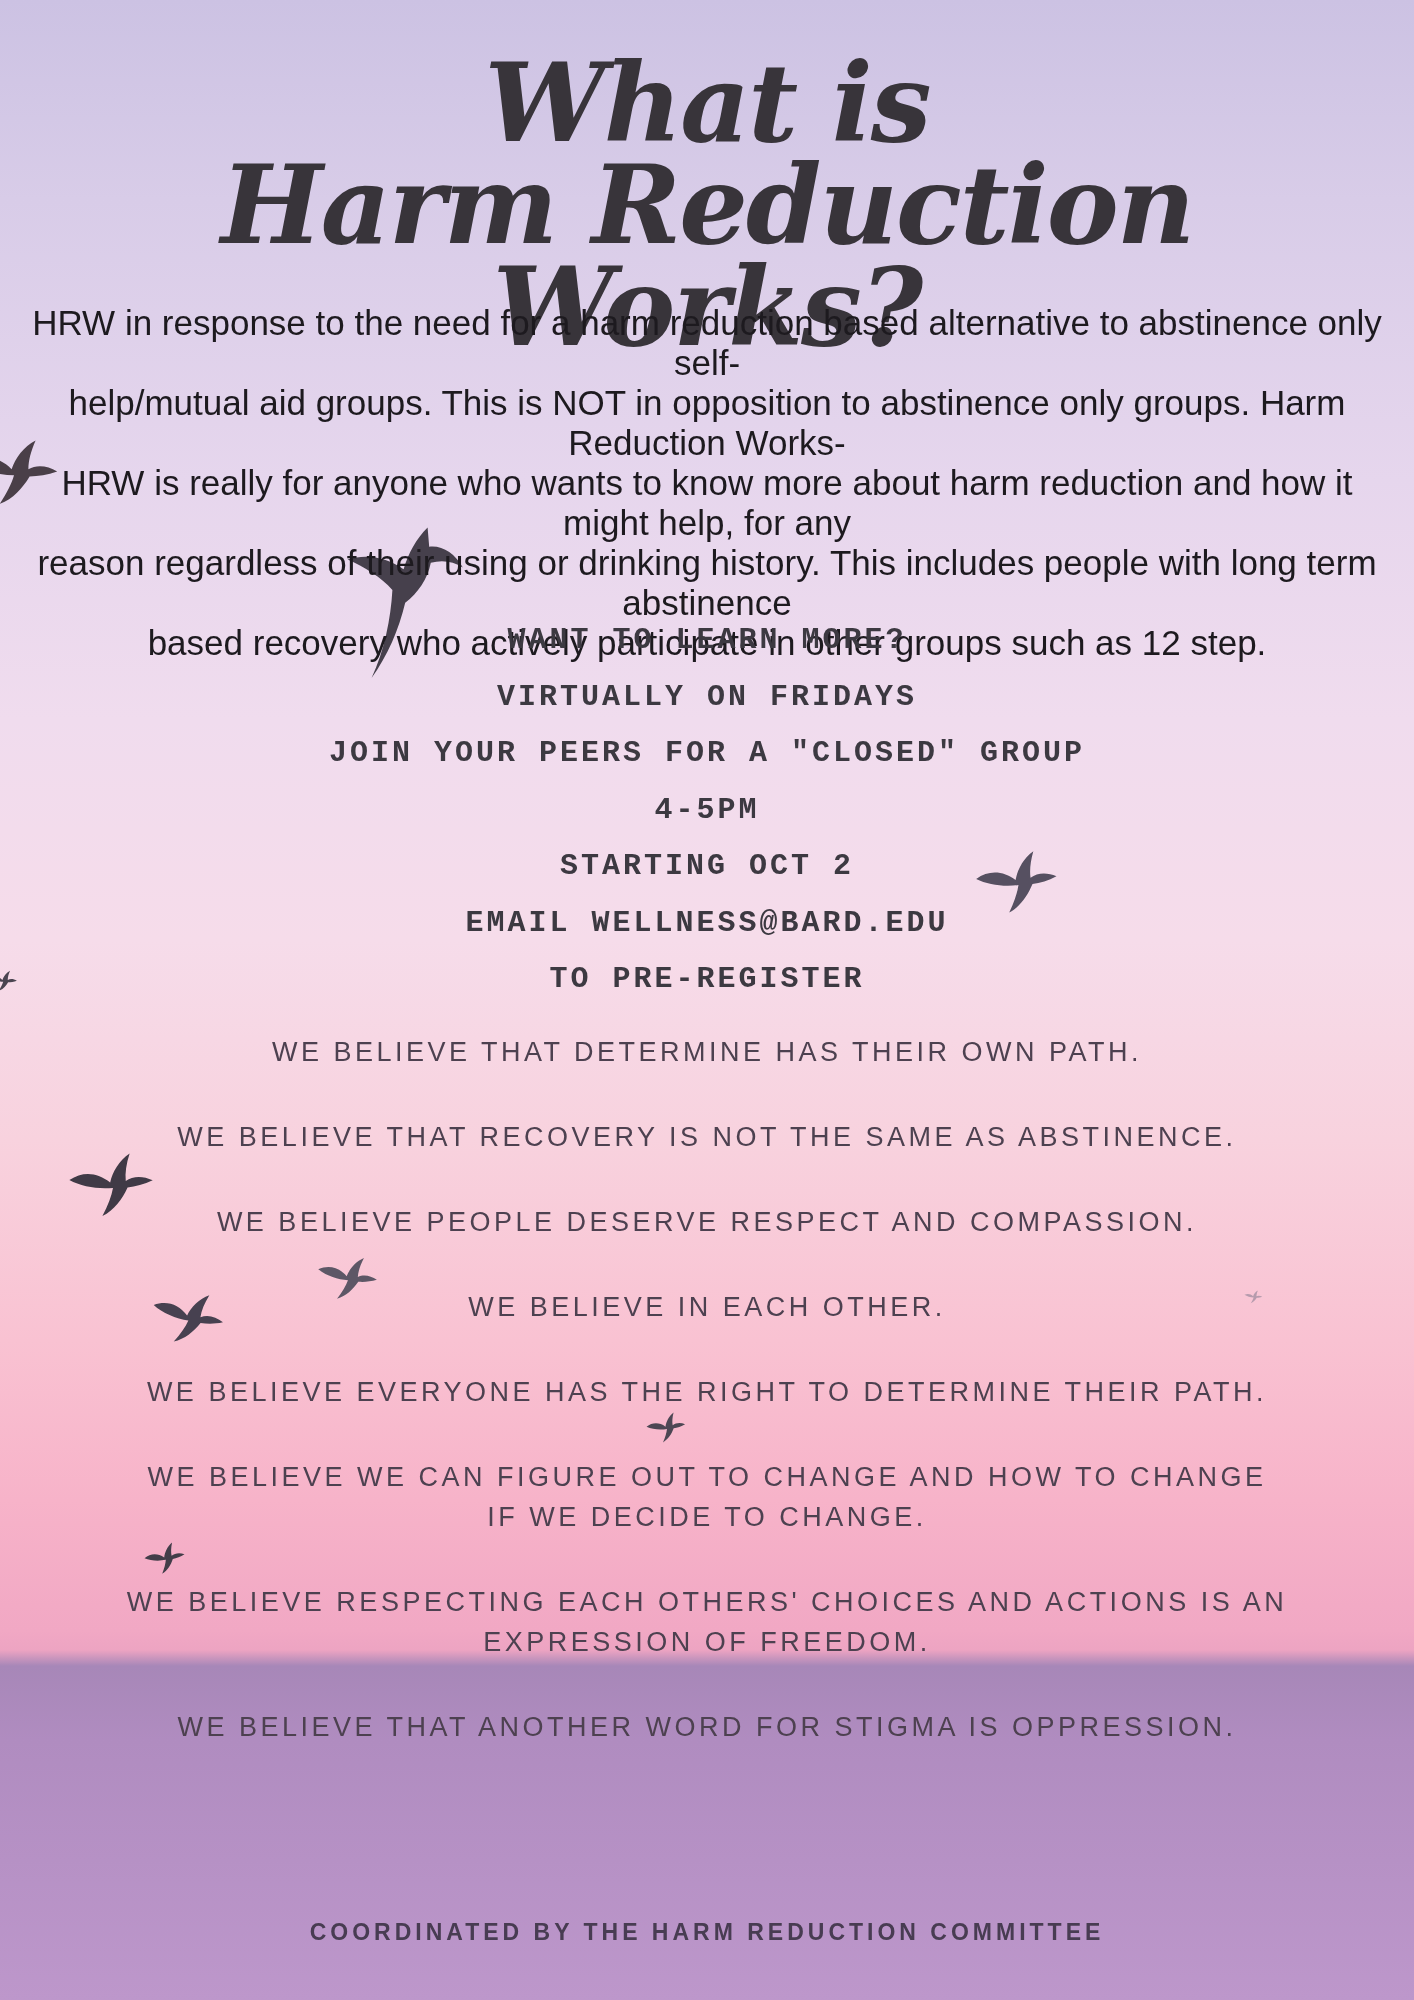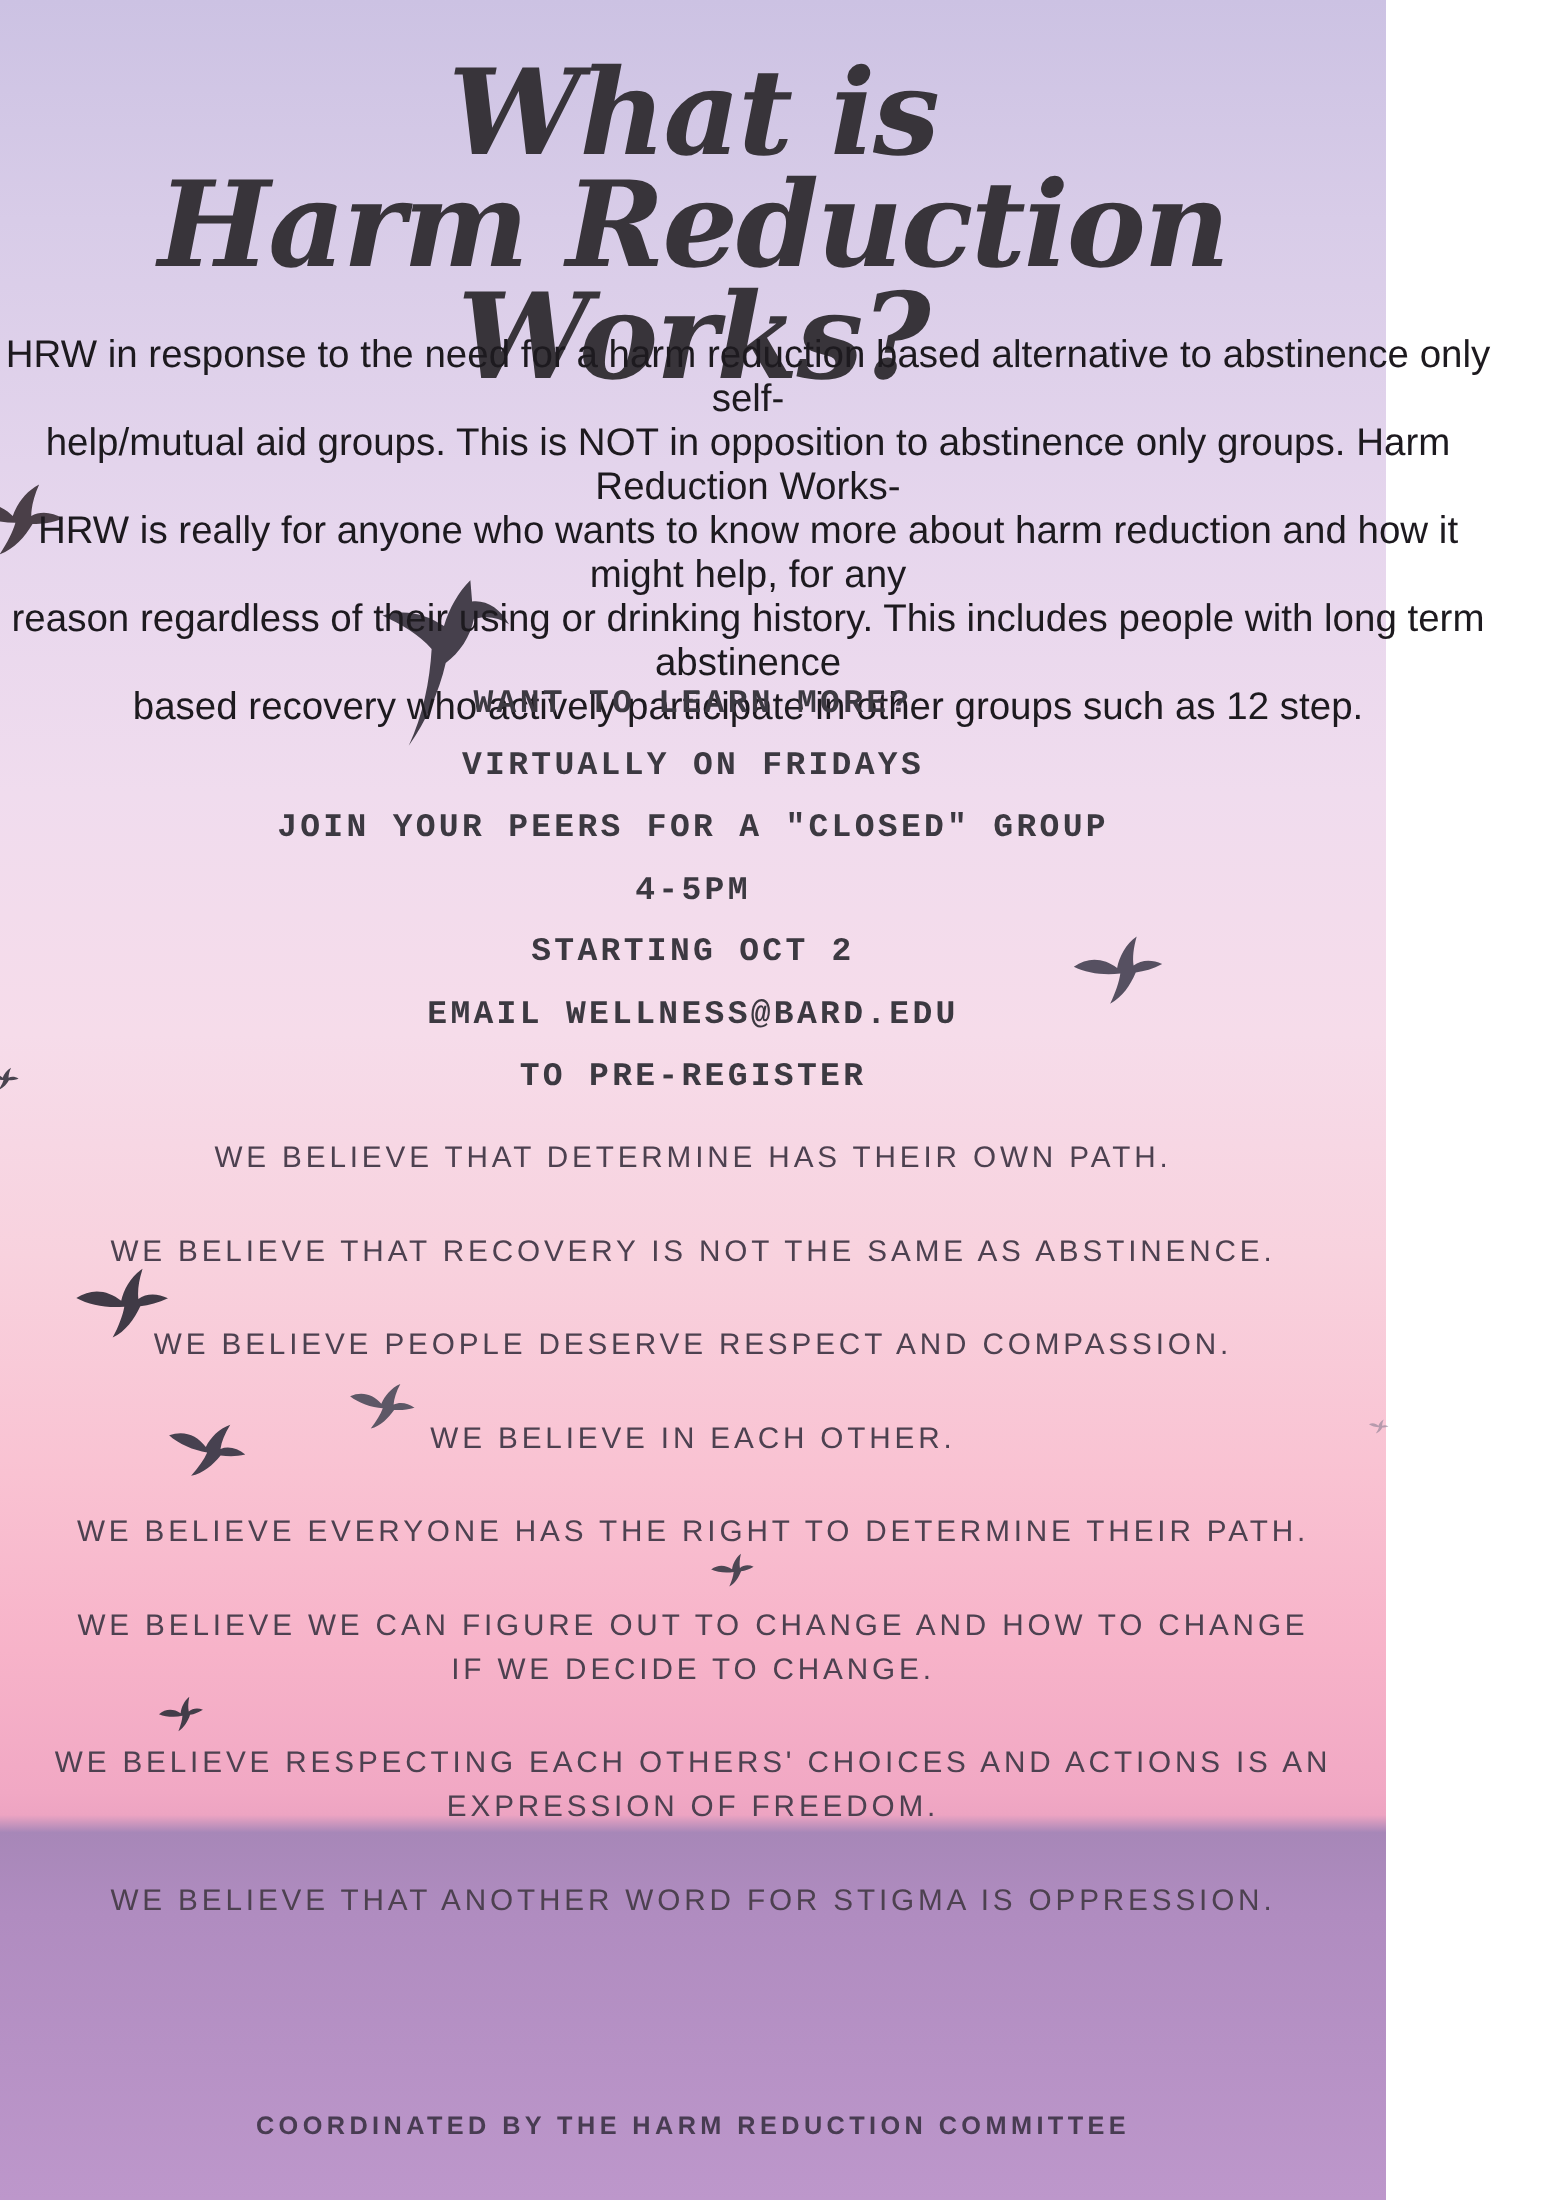--- a/index.html
+++ b/index.html
@@ -2,21 +2,21 @@
 <html><head>
 <meta charset="utf-8">
 <style>
   html,body{margin:0;padding:0;}
   body{
     width:1414px;height:2000px;
     font-family:"Liberation Sans",sans-serif;
     overflow:hidden;
   }
   .poster{
-    position:relative;width:1260px;height:2000px;
+    position:relative;width:1414px;height:2000px;
     background:linear-gradient(180deg,
       #ccc2e3 0%,
       #d8cce8 10%,
       #e6d6ed 24%,
       #f0dcee 36%,
       #f6dcea 47%,
       #f8d2de 57%,
       #f9c2d2 67%,
       #f7b3c9 75%,
       #f1a8c4 81.5%,

